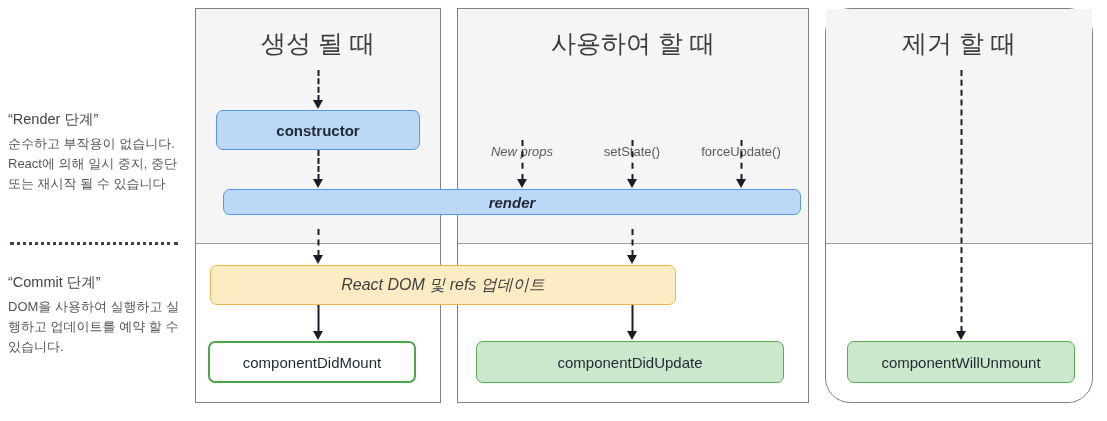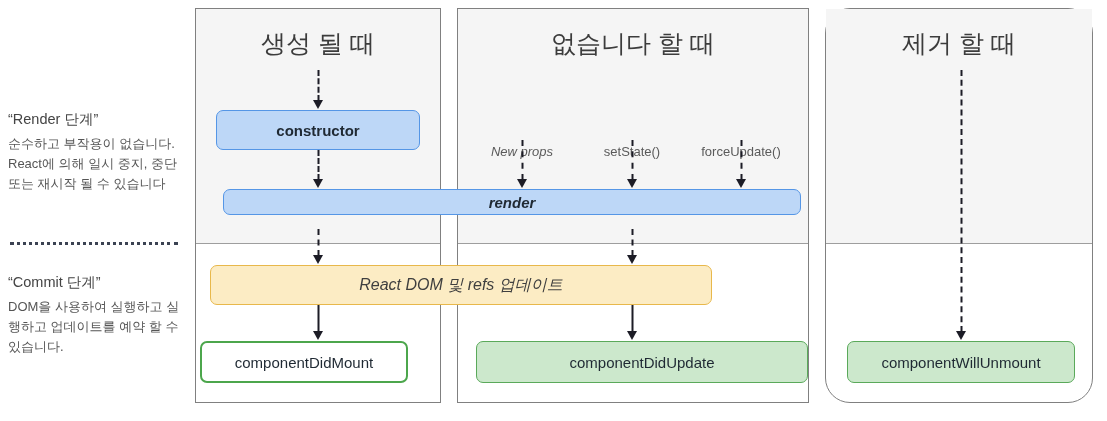--- a/index.html
+++ b/index.html
@@ -111,23 +111,23 @@
     color: #1f2933;
   }
   .lbox.green-fill {
     background: #cce8cc;
     border: 1.5px solid #5aa95a;
     color: #1f2933;
   }
 
   #box-constructor        { left: 216px; top: 110px; width: 204px; height: 40px; }
   #box-render             { left: 223px; top: 189px; width: 578px; height: 26px; font-style: italic; }
-  #box-reactdom           { left: 210px; top: 265px; width: 502px; height: 40px; font-size: 16px; }
-  #box-did-mount          { left: 200px; top: 341px; width: 208px; height: 42px; text-align: center; }
-  #box-did-update         { left: 476px; top: 341px; width: 332px; height: 42px; }
+  #box-reactdom           { left: 210px; top: 265px; width: 466px; height: 40px; font-size: 16px; }
+  #box-did-mount          { left: 208px; top: 341px; width: 208px; height: 42px; text-align: center; }
+  #box-did-update         { left: 476px; top: 341px; width: 308px; height: 42px; }
   #box-will-unmount       { left: 847px; top: 341px; width: 228px; height: 42px; }
 
   
   .trigger-label {
     position: absolute;
     font-size: 13px;
     color: #5a5a5a;
     white-space: nowrap;
     transform: translateX(-50%);
     margin-top: 24px;
@@ -172,21 +172,21 @@
     <div class="legend-body">DOM을 사용하여 실행하고 실행하고 업데이트를 예약 할 수 있습니다.</div>
   </div>
 
   <div class="panel" id="panel-mount">
     <div class="panel-top"></div>
     <div class="panel-title">생성 될 때</div>
   </div>
 
   <div class="panel" id="panel-update">
     <div class="panel-top"></div>
-    <div class="panel-title">없습니다 할 때</div>
+    <div class="panel-title">사용하여 할 때</div>
   </div>
 
   <div class="panel" id="panel-unmount">
     <div class="panel-top"></div>
     <div class="panel-title">제거 할 때</div>
   </div>
 
   <div class="trigger-label italic" id="lbl-new-props">New props</div>
   <div class="trigger-label" id="lbl-setstate">setState()</div>
   <div class="trigger-label" id="lbl-forceupdate">forceUpdate()</div>

